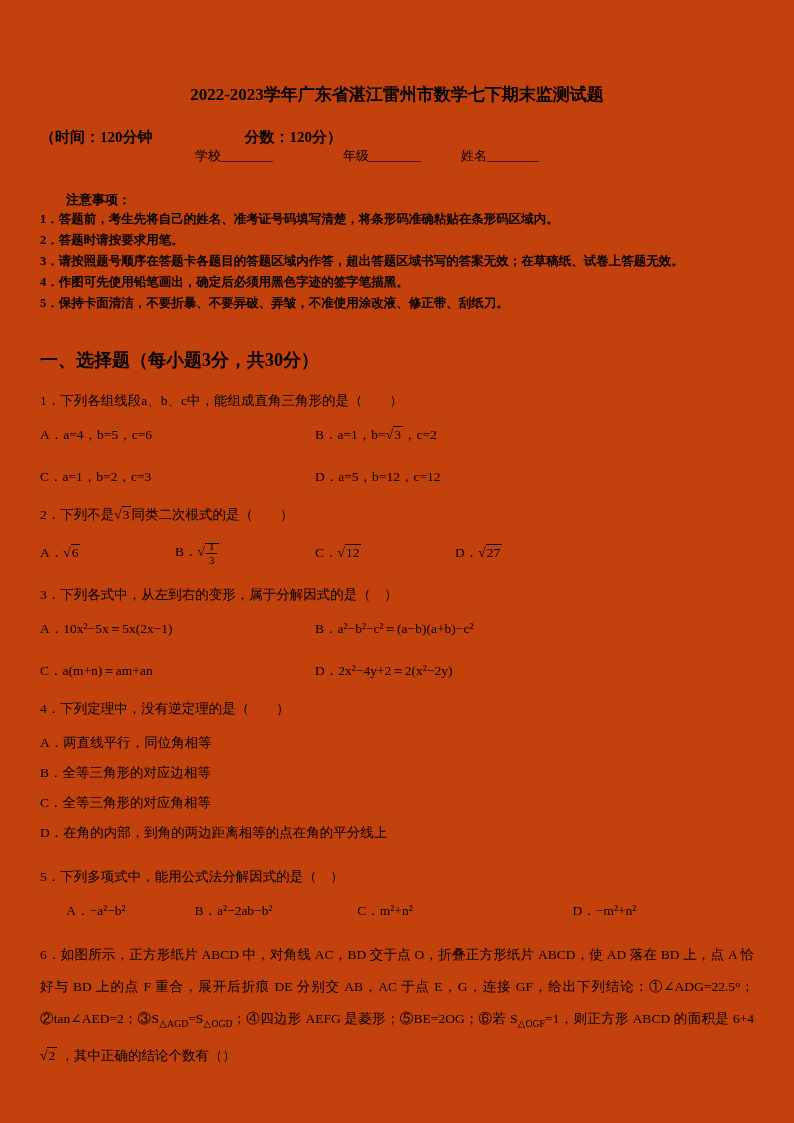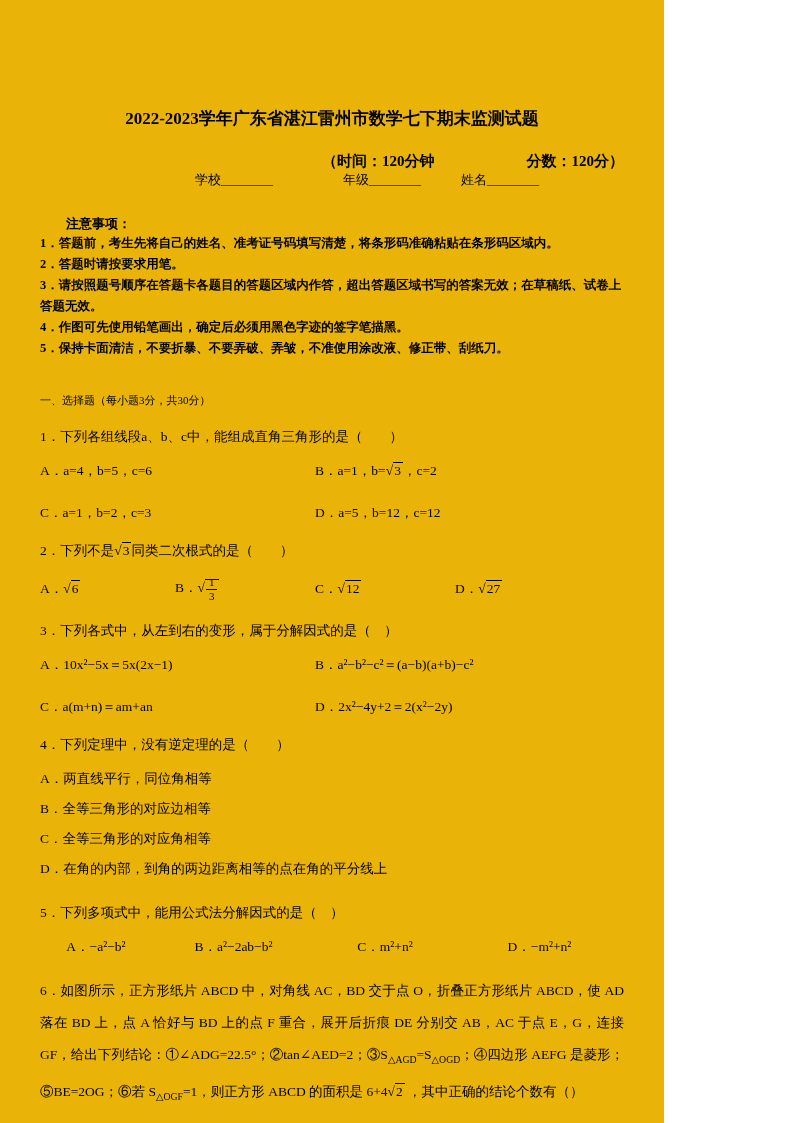--- a/index.html
+++ b/index.html
@@ -1,30 +1,30 @@
 <!DOCTYPE html>
 <html><head>
 <meta charset="utf-8">
 <style>
   html,body{margin:0;padding:0;background:#ffffff;}
   .page{
-    width:664px;height:1123px;box-sizing:border-box;
-    background:#eab308;color:#000000;
+    width:794px;height:1123px;box-sizing:border-box;
+    background:#c2410c;color:#000000;
     font-family:"Liberation Serif","DejaVu Serif",serif;
-    padding:108px 40px 0 40px;overflow:hidden;position:relative;
+    padding:84px 40px 0 40px;overflow:hidden;position:relative;
   }
   .title{font-size:17px;font-weight:bold;text-align:center;margin:0;line-height:22px;}
-  .subtitle{display:flex;justify-content:flex-end;gap:92px;font-weight:bold;font-size:15px;margin-top:22px;}
+  .subtitle{display:flex;justify-content:flex-start;gap:92px;font-weight:bold;font-size:15px;margin-top:22px;}
   .fields{display:flex;font-size:13px;}
   .field-school{margin-left:155px;}
   .field-grade{margin-left:70px;text-align:center;}
   .field-name{margin-left:40px;}
   .notice-h{font-weight:bold;font-size:13px;margin-top:26px;margin-left:26px;}
   .notice-item{font-weight:bold;font-size:12.5px;line-height:21px;}
-  .sec-h{font-weight:normal;font-size:11px;margin-top:34px;}
+  .sec-h{font-weight:bold;font-size:18px;margin-top:34px;}
   .q{margin-top:19px;font-size:13.5px;}
   .stem{margin:0;line-height:20px;}
   .opts{margin-top:15px;}
   .opts.grid2{display:grid;grid-template-columns:275px auto;row-gap:24px;}
   .opts.row-q2{display:grid;grid-template-columns:135px 140px 140px auto;align-items:center;}
   .opts.row-q5{display:grid;grid-template-columns:112px 163px 140px auto;text-align:center;}
   .opts.stack .opt{display:block;line-height:30px;}
   .q4 .opts{margin-top:9px;}
   .q6 .text{margin:0;line-height:32px;text-align:justify;}
   

